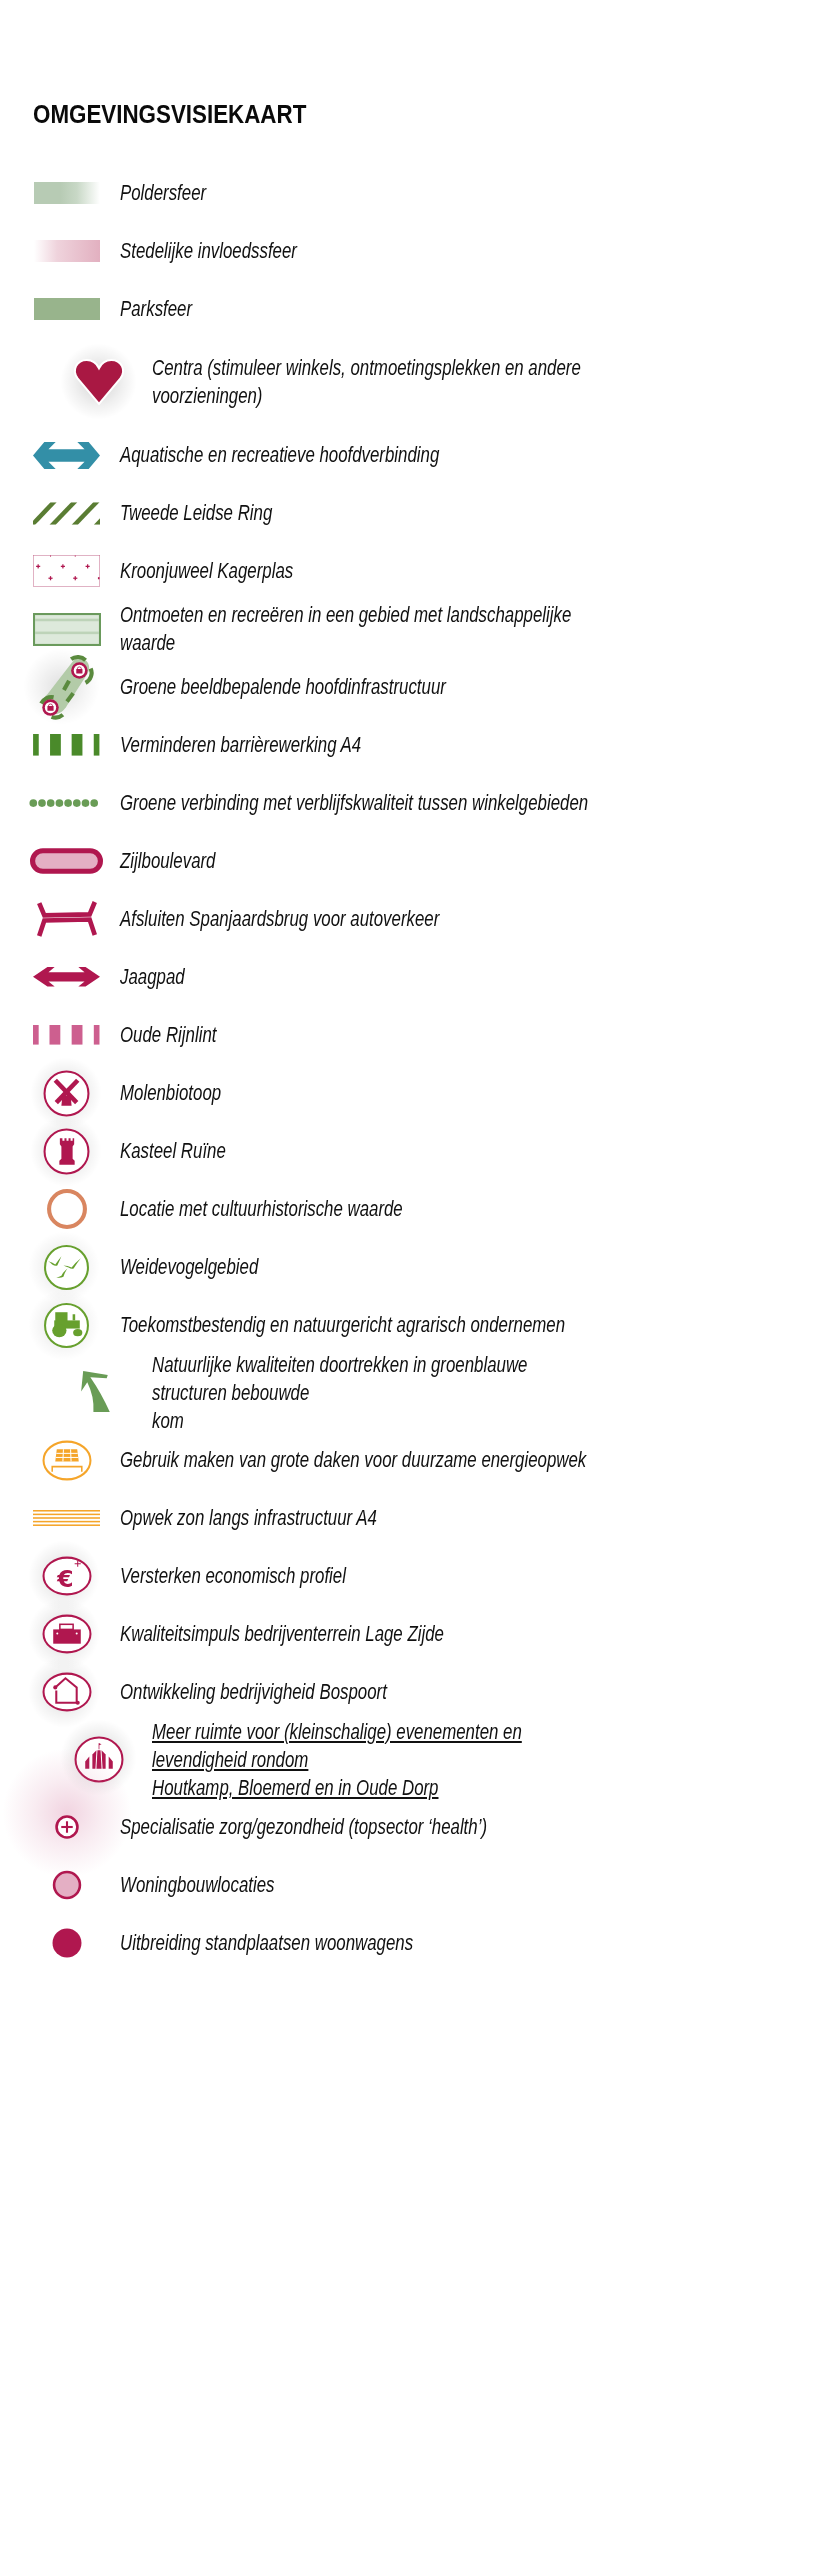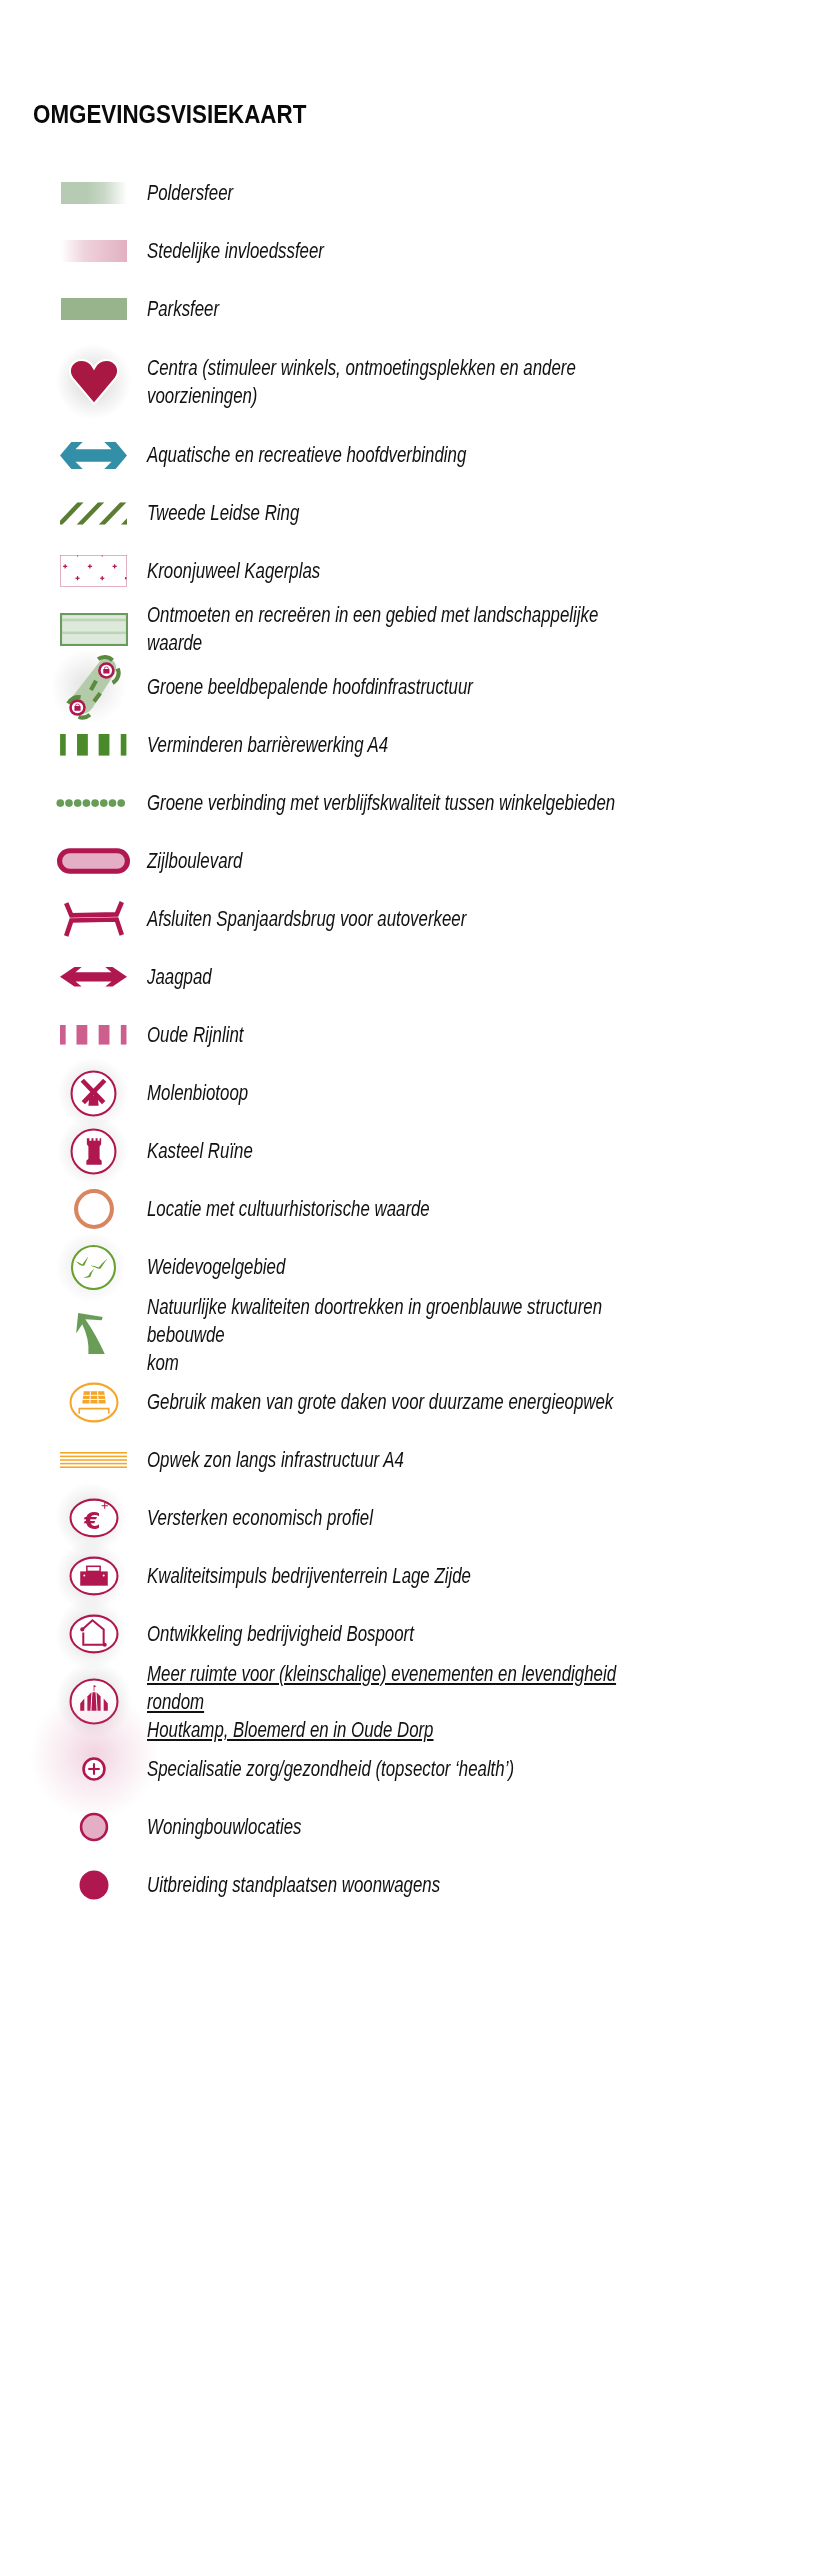--- a/index.html
+++ b/index.html
@@ -1,23 +1,23 @@
 <!DOCTYPE html>
 <html style="font-size:8.2px"><head>
 <meta charset="utf-8">
 <style>
   html, body { margin: 0; padding: 0; background: #ffffff; }
   body { width: 840px; height: 2629px; position: relative; overflow: hidden;
          font-family: "Liberation Sans", sans-serif; color: #111; }
   .title { position: absolute; left: 33px; top: 99px; font-family: "Liberation Sans", sans-serif;
            font-weight: bold; font-size: 26px; letter-spacing: 0px; transform: scaleX(0.86); transform-origin: left center;
            color: #0a0a0a; margin: 0; }
-  .legend { position: absolute; left: 0; top: 164px; width: 724px; padding-left: 27px; }
+  .legend { position: absolute; left: 0; top: 164px; width: 724px; }
   .row { display: flex; align-items: center; height: 58px; position: relative; }
-  .row.double { height: 88px; }
+  .row.double { height: 88px; margin-left: 32px; }
   .sym { width: 134px; height: 100%; position: relative; flex: 0 0 134px; display: flex; align-items: center; }
   .sym .box { position: absolute; left: 33px; width: 67px; height: 100%; display: flex; align-items: center; justify-content: center; }
   .label { font-family: "Liberation Sans", sans-serif; font-style: italic; font-size: 21.6px; line-height: 28px;
            color: #111; transform: scaleX(0.78); transform-origin: left center; margin-left: -14px; width: 855px; font-weight: 300; }
   .label span { display: block; }
   .shadow { position: absolute; border-radius: 50%; pointer-events: none; }
   svg { display: block; overflow: visible; }
 </style>
 </head>
 <body>
@@ -352,20 +352,40 @@
           <path d="M26 66 Q32 64 36 62 Q40 54 48 48 Q42 56 40 64 Q36 66 32 66 Z"></path>
         </g>
       </svg>
     </div>
       </div>
     <div class="label">
         <span>Weidevogelgebied</span>
       </div>
   </div>
 
+  <div class="row">
+    <div class="sym">
+        <div class="box">
+      <div class="shadow" style="width:72px;height:72px;left:-5.2px;top:-7.2px;background:radial-gradient(circle,rgba(0,0,0,0.14) 0%,rgba(0,0,0,0.04) 45%,rgba(0,0,0,0) 70%);"></div>
+      <svg width="47" height="47" viewBox="0 0 92 92" style="position:relative;">
+        <circle cx="46" cy="46" r="42" fill="#fff" stroke="#67a02e" stroke-width="4"></circle>
+        <g fill="#67a02e">
+          <rect x="24" y="20" width="24" height="20"></rect>
+          <rect x="58" y="24" width="5" height="12"></rect>
+          <rect x="22" y="36" width="50" height="16"></rect>
+          <ellipse cx="32" cy="56" rx="14" ry="13"></ellipse>
+          <ellipse cx="68" cy="60" rx="9" ry="7"></ellipse>
+        </g>
+      </svg>
+    </div>
+      </div>
+    <div class="label">
+        <span>Toekomstbestendig en natuurgericht agrarisch ondernemen</span>
+      </div>
+  </div>
 
 
   <div class="row double" style="height:77px;justify-content:space-between;">
     <div class="sym">
         <div class="box">
       <svg width="36" height="43" viewBox="0 0 70 84" style="margin-left:-3.1px;">
         <path d="M8 0 L56 8 L54 14 L22 12 Q44 44 60 80 L28 80 Q30 50 16 22 L4 40 Z" fill="#699c56"></path>
       </svg>
     </div>
       </div>

